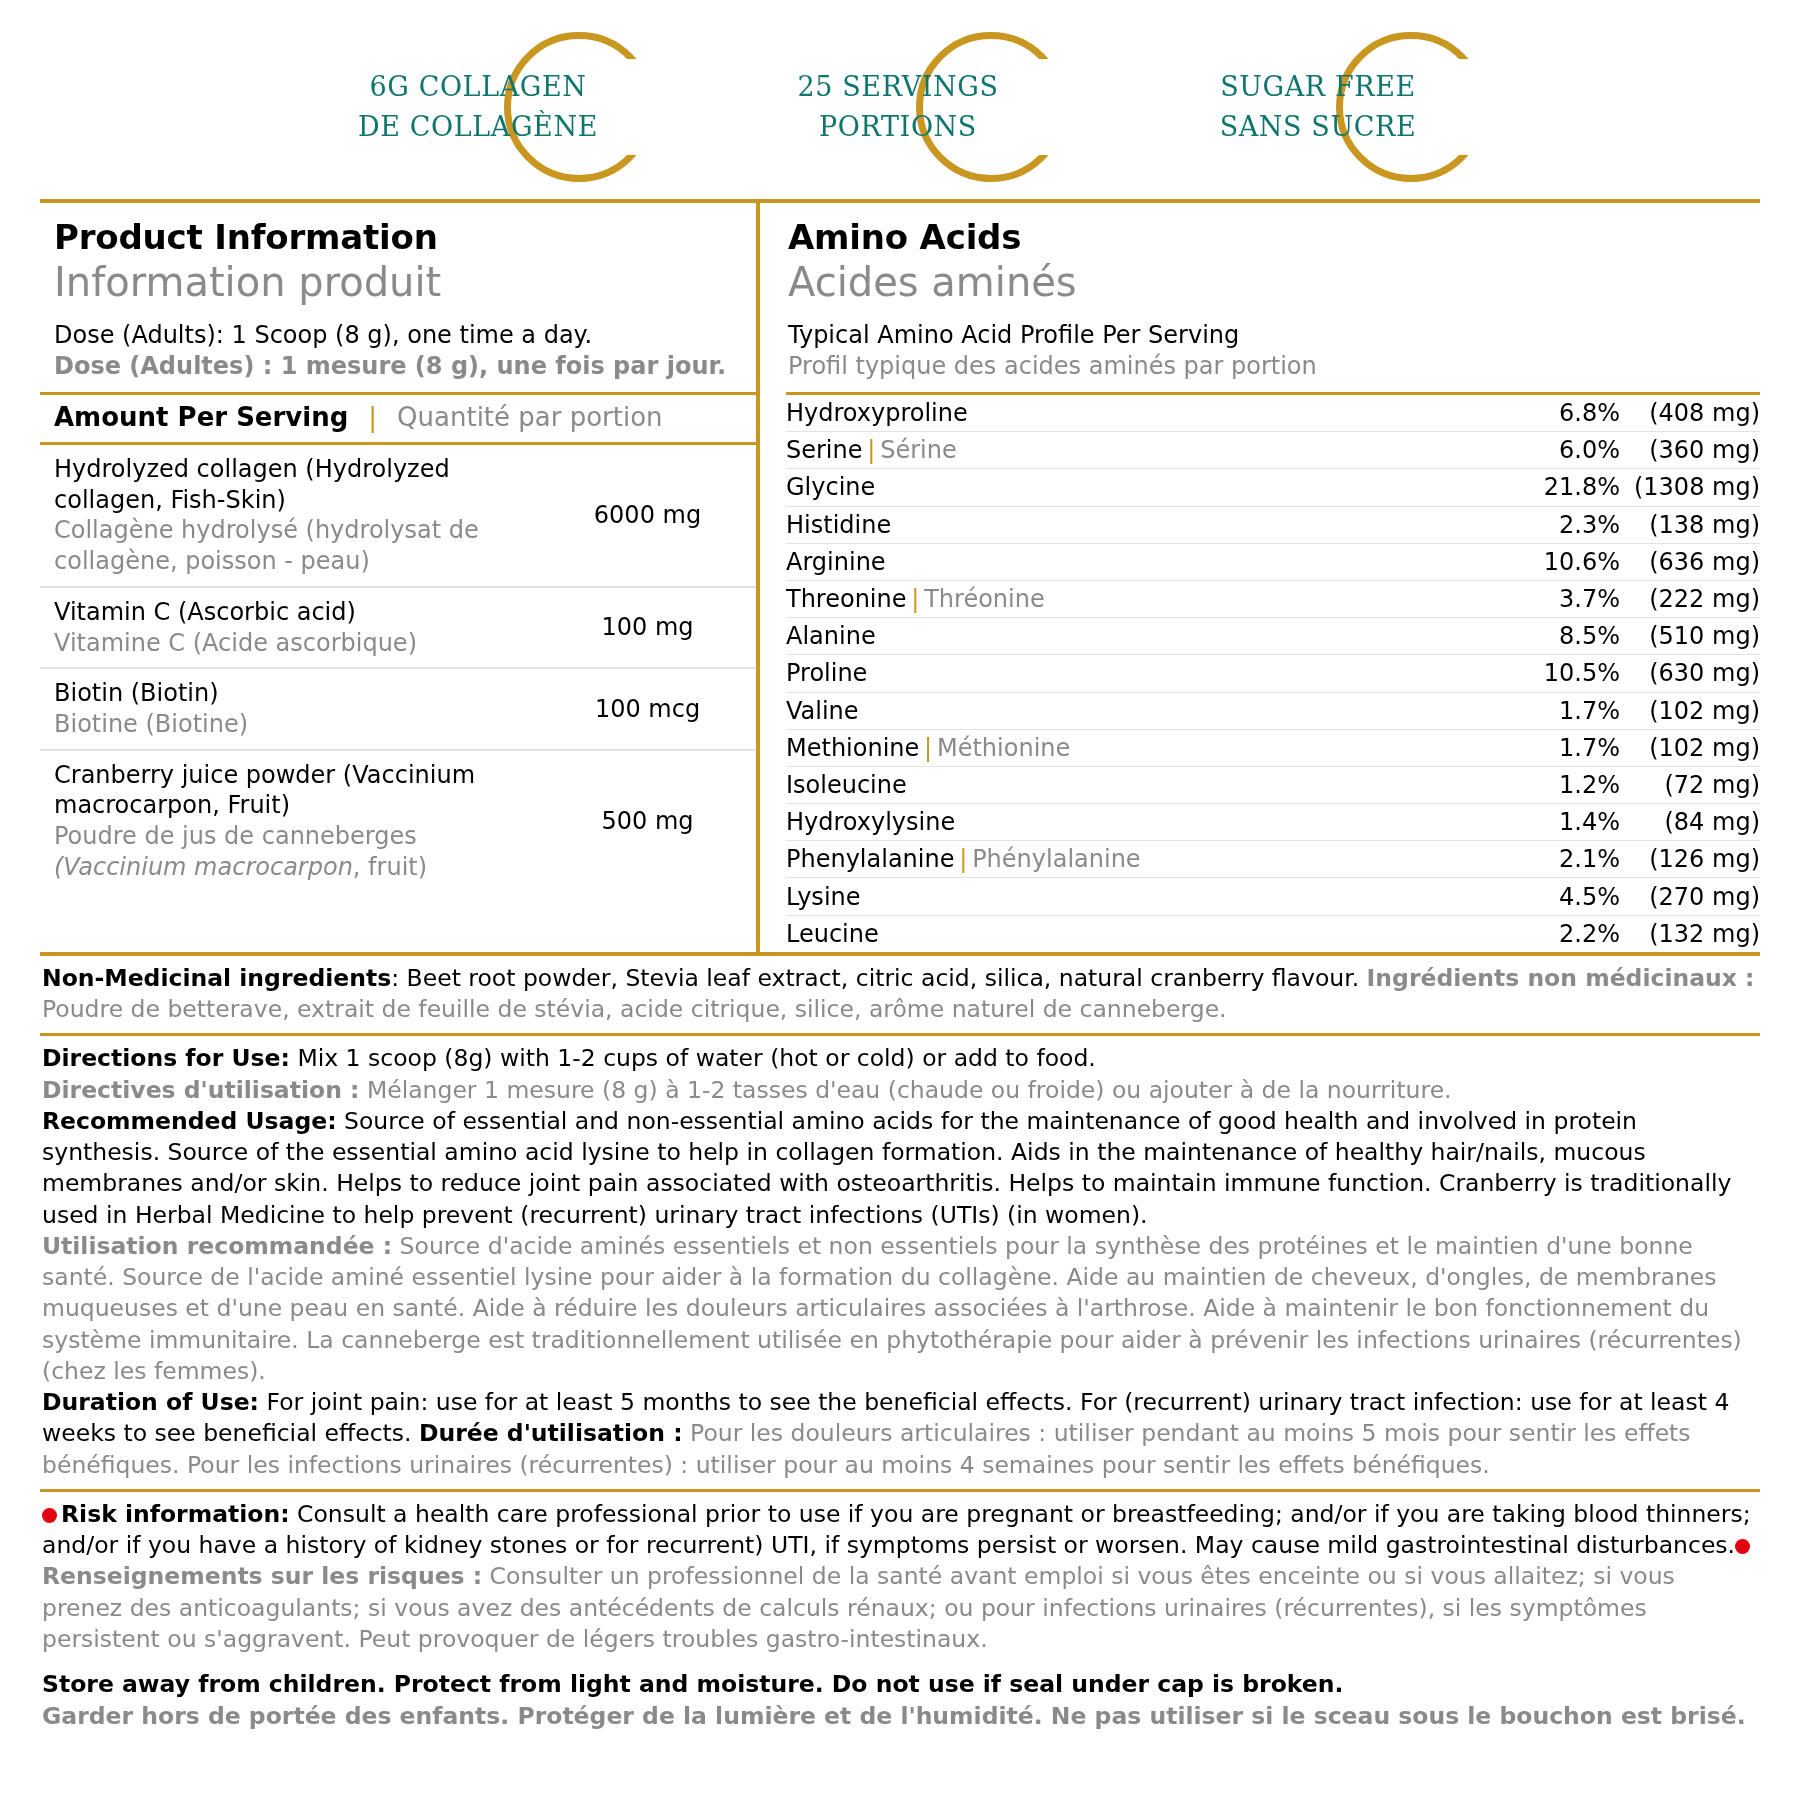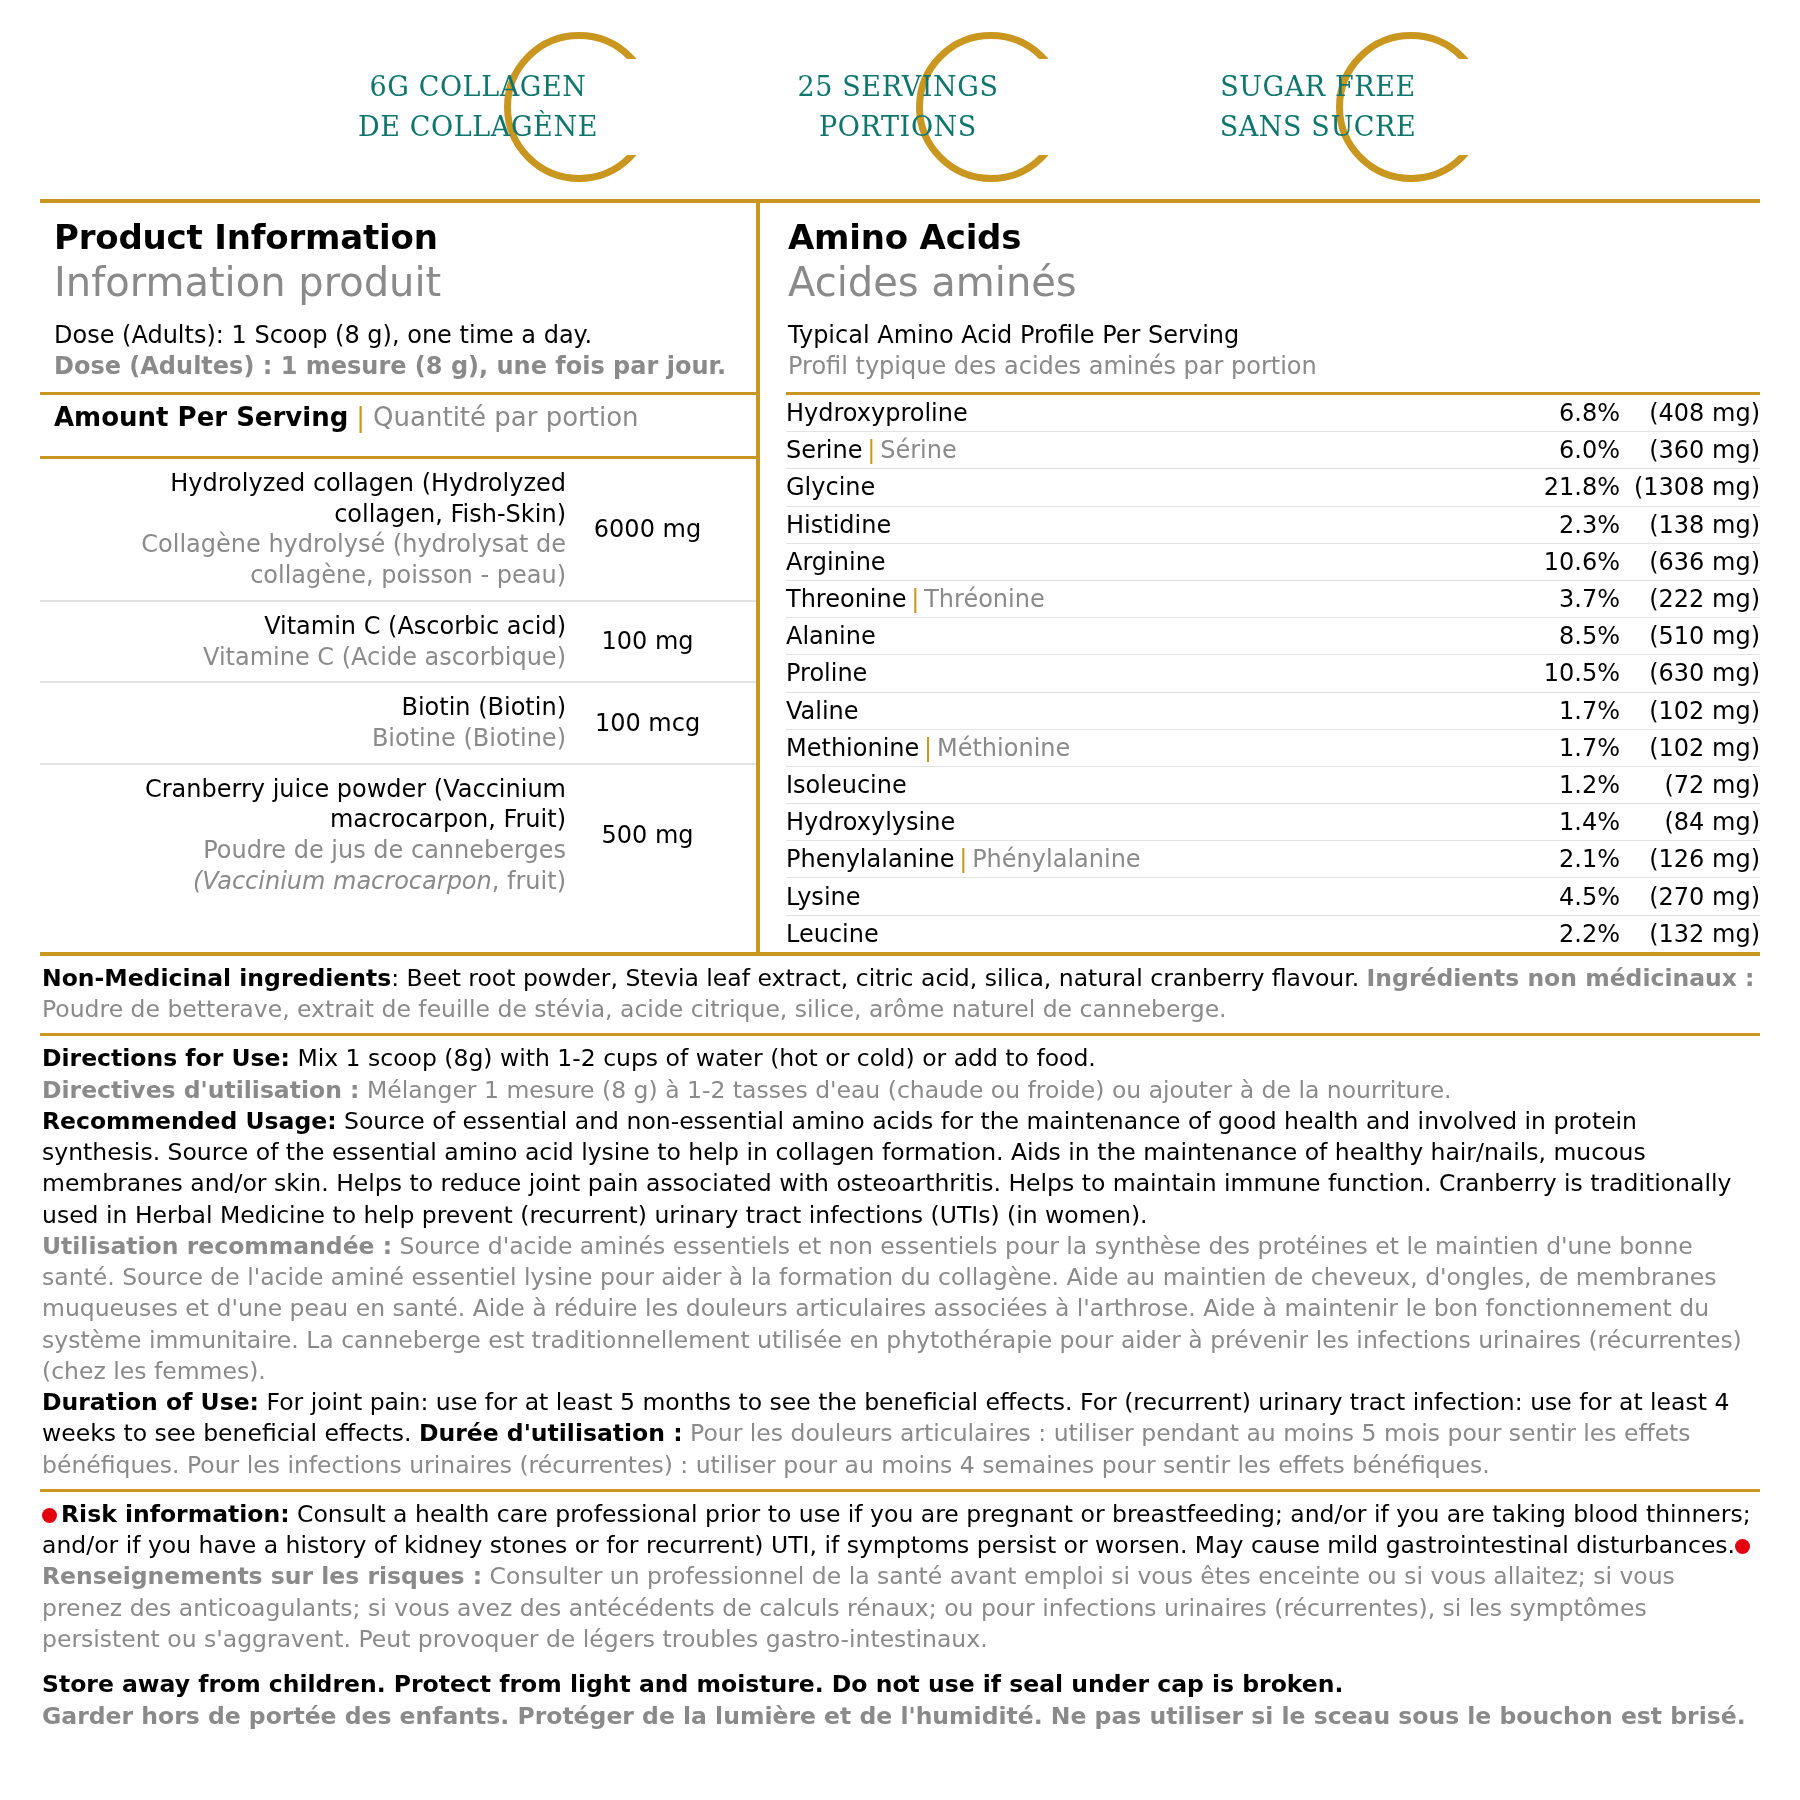--- a/index.html
+++ b/index.html
@@ -81,38 +81,37 @@
     margin: 2px 0 16px 0;
     padding-left: 14px;
   }
   .dose-en { font-size: 24px; padding-left: 14px; margin-top: 2px; }
   .dose-fr { font-size: 24px; color: #8a8a8a; padding-left: 14px; margin-top: 3px; font-weight: bold; }
 
   .amt-header {
     border-top: 3px solid #c9971f;
     border-bottom: 3px solid #c9971f;
     margin-top: 12px;
-    padding: 7px 0 24px 14px;
+    padding: 7px 0 10px 14px;
     font-size: 26px;
     display: flex;
     align-items: baseline;
-    gap: 8px;
+    gap: 20px;
   }
   .amt-header .en { font-weight: bold; }
   .amt-header .sep { color: #c9971f; font-weight: normal; }
   .amt-header .fr { color: #8a8a8a; }
 
   table.ingredients { width: 100%; border-collapse: collapse; }
   table.ingredients td {
     vertical-align: middle;
     border-bottom: 2px solid #e2e2e2;
     padding: 9px 0 9px 14px;
     font-size: 24px;
     line-height: 1.28;
-    text-align: right;
   }
   table.ingredients tr:last-child td { border-bottom: none; }
   table.ingredients td.amount {
     width: 190px;
     text-align: center;
     padding-left: 0;
     padding-right: 27px;
     font-size: 24px;
   }
   .ing-fr { color: #8a8a8a; }

